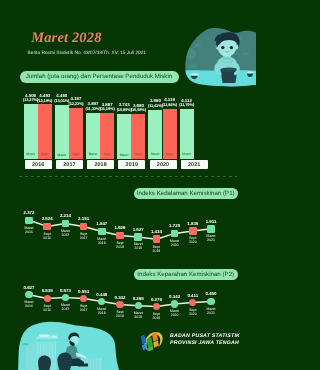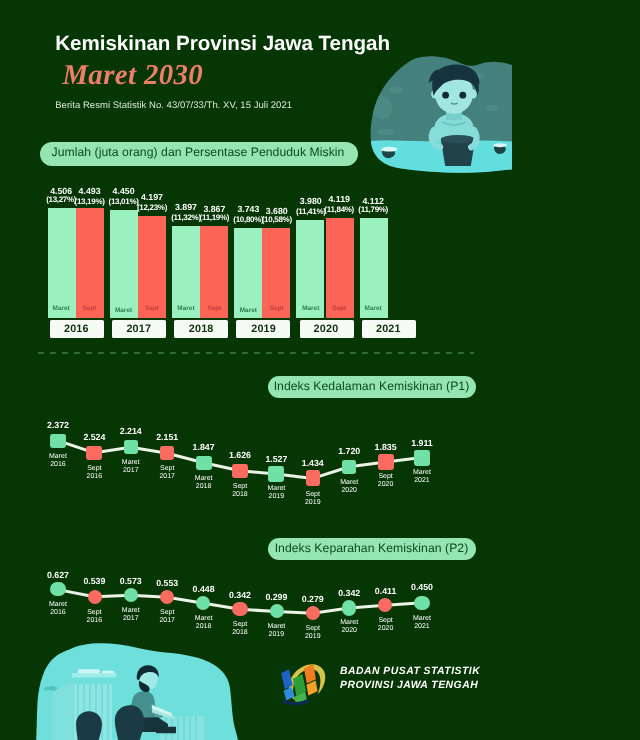--- a/index.html
+++ b/index.html
@@ -119,22 +119,21 @@
       <path d="M47,36 C49.4,40 48,43.6 45.6,44.6" stroke="#86DCD8" stroke-width="3.2" fill="none" stroke-linecap="round"></path>
       </g>
 
       <path d="M8,50 C8,48.6 11,48 13.4,48.8 C15,49.4 15,51.8 12.6,52.8 C10,53.8 8,52 8,50 Z" fill="#1D4648"></path>
       <ellipse cx="11.6" cy="48.6" rx="4.1" ry="1.2" fill="#D9F6F4"></ellipse>
       <path d="M64,48 C64,46.6 67,46 69,47 C70.6,47.8 70,50 68,50.8 C66,51.6 64,50 64,48 Z" fill="#1D4648"></path>
       <ellipse cx="67" cy="46.6" rx="3.4" ry="1" fill="#D9F6F4"></ellipse>
     </g>
   </svg>
 
-  <div class="abs" id="hdr-title">Kemiskinan Provinsi Jawa Tengah</div>
-  <div class="abs" id="hdr-sub">Maret 2030</div>
+  <div class="abs" id="hdr-sub">Maret 2028</div>
   <div class="abs" id="hdr-rel">Berita Resmi Statistik No. 43/07/33/Th. XV, 15 Juli 2021</div>
 
   <div class="abs pill" id="pill-bars" style="left:19.5px;top:70.5px;width:159px;height:12.5px;">Jumlah (juta orang) dan Persentase Penduduk Miskin</div>
   <div class="abs" id="bars" style="left:0;top:0;width:256px;height:370px;">
       <div class="bar green" style="position: absolute; left: 23.5px; top: 104.2px; width: 14.2px; height: 54.8px; background: rgb(154, 240, 190);">
         <div class="tag">Maret</div>
       </div>
       <div class="vlab" style="left: 19.9px; top: 93.8px; width: 21.4px;"><span>4.506</span><span class="pct">(13,27%)</span></div>
       <div class="bar red" style="position: absolute; left: 37.7px; top: 104.4px; width: 14.2px; height: 54.6px; background: rgb(252, 100, 86);">
         <div class="tag">Sept</div>

